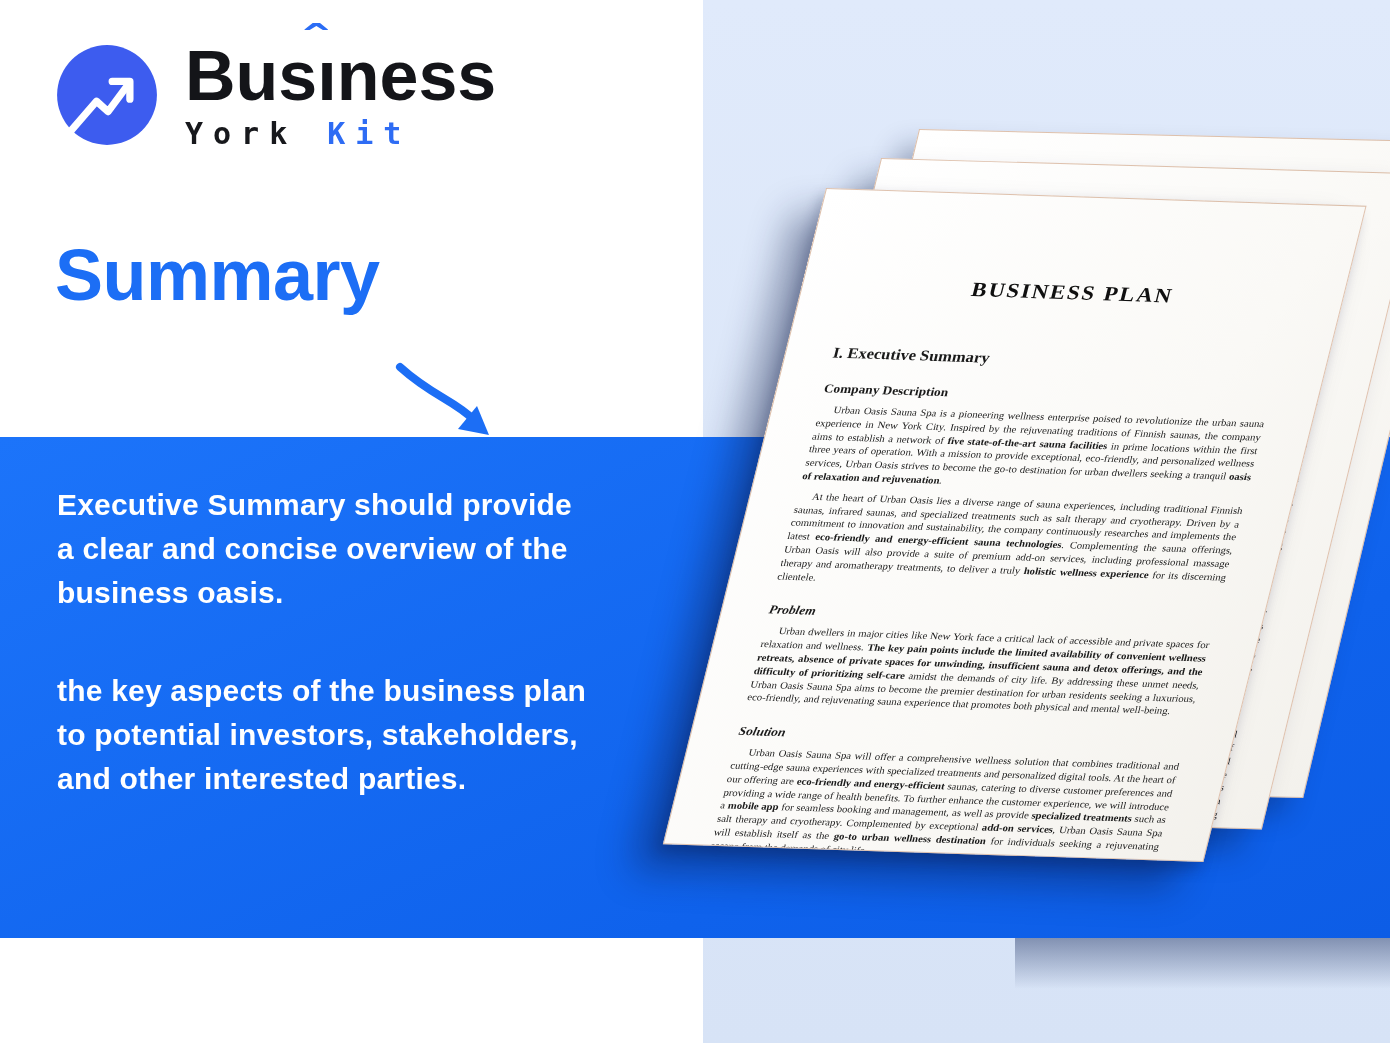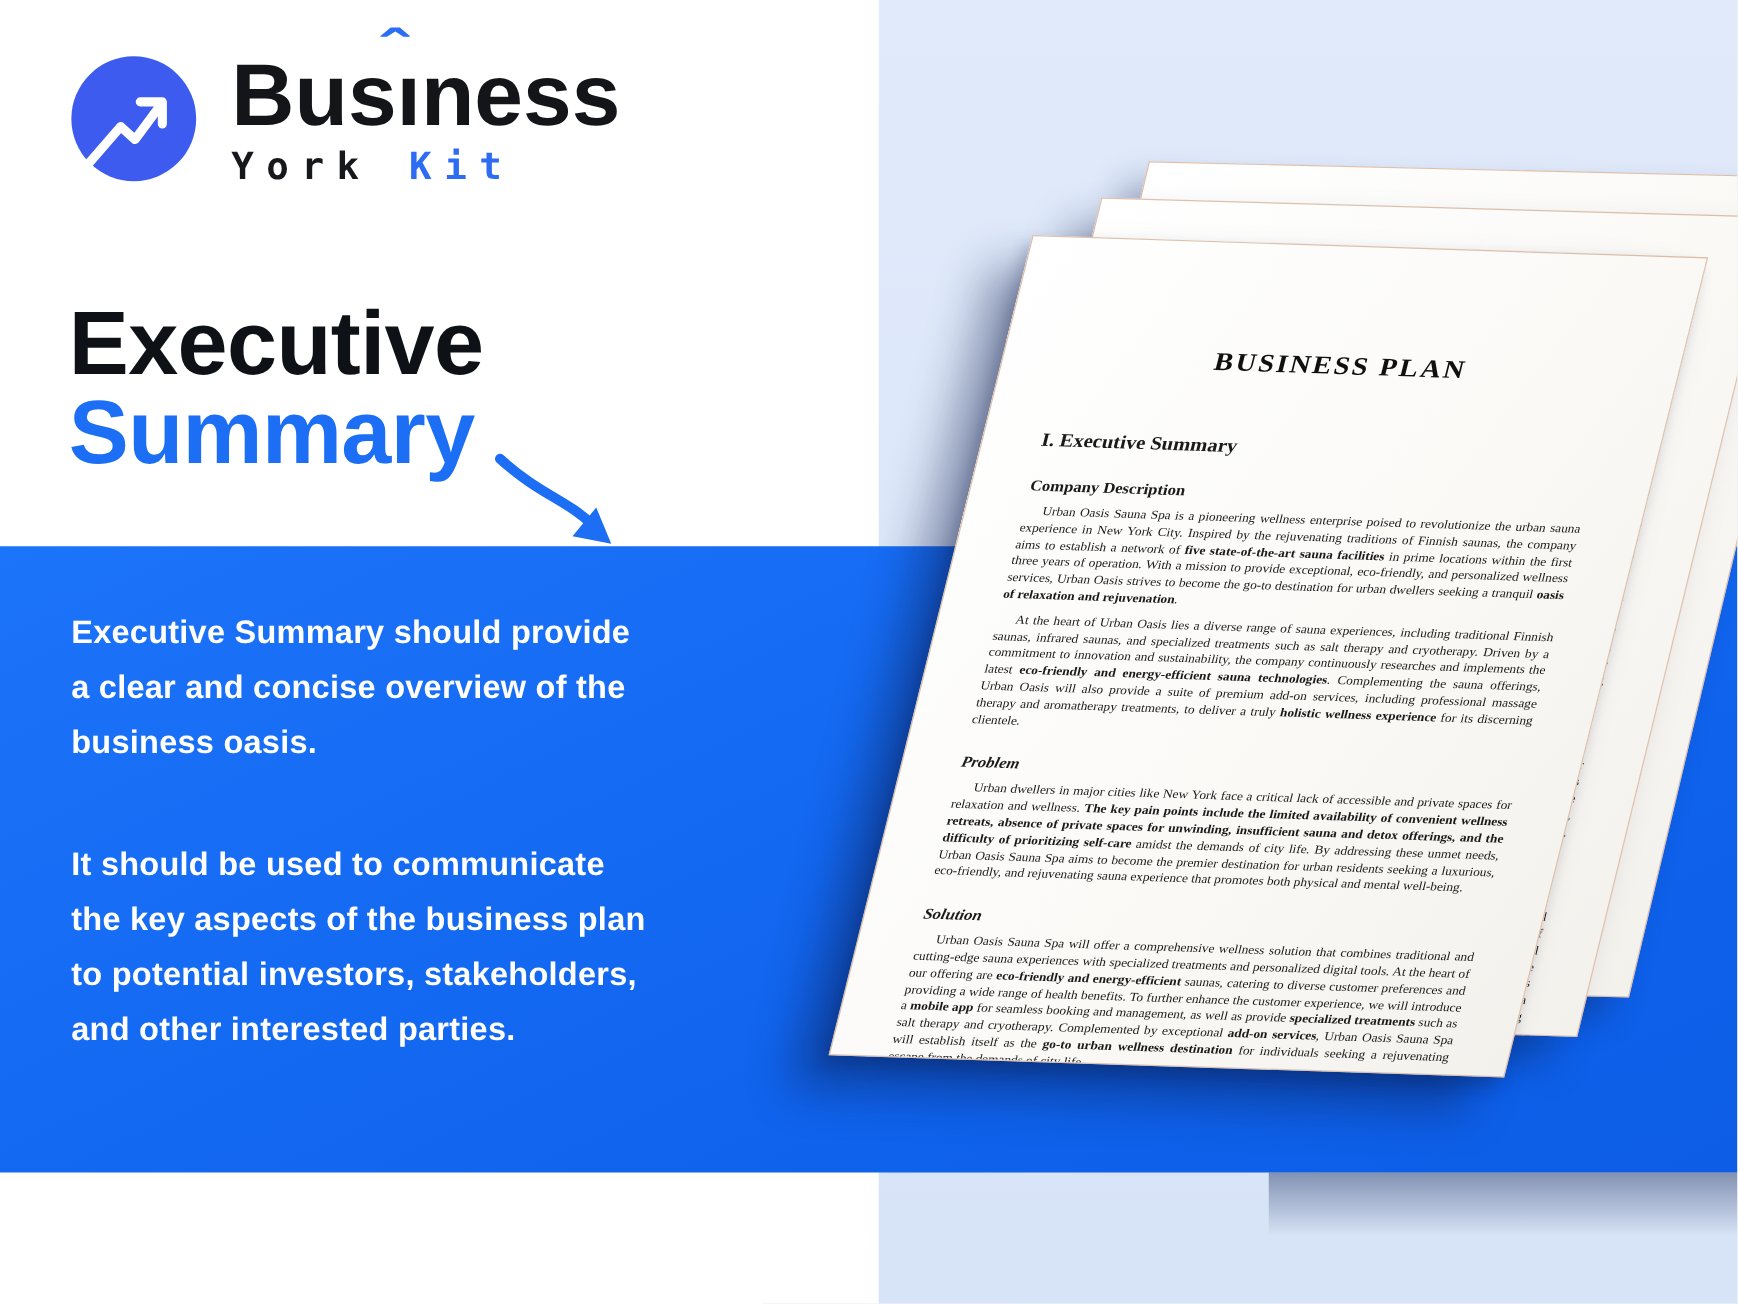--- a/index.html
+++ b/index.html
@@ -12,21 +12,21 @@
     position:absolute;left:703px;top:0;width:687px;height:1043px;
     background:linear-gradient(180deg,#e0eafb 0%,#d7e3f6 100%);
   }
   
   .blue-band{
     position:absolute;left:0;top:437px;width:1390px;height:501px;
     background:linear-gradient(155deg,#1c74fa 0%,#0f62ec 70%,#0d5de6 100%);
     z-index:3;
   }
   .band-text{position:absolute;left:57px;top:46px;color:#ffffff;}
-  .band-para{font-size:26px;line-height:44px;font-weight:bold;letter-spacing:.2px;}
+  .band-para{font-size:30px;line-height:44px;font-weight:bold;letter-spacing:.2px;}
   .band-para + .band-para{margin-top:54px;}
   .band-line{display:block;}
   
   .logo{position:absolute;left:55px;top:40px;display:flex;align-items:center;z-index:5;}
   .logo-icon{width:104px;height:104px;flex:0 0 auto;}
   .logo-text{margin-left:26px;}
   .brand-line1{
     font-size:70px;font-weight:bold;color:#141519;letter-spacing:0;
     font-family:Liberation Sans, sans-serif;line-height:1.05;
   }
@@ -92,21 +92,20 @@
   <div class="side-panel"></div>
 
   <div class="blue-band">
     <div class="band-text">
       <div class="band-para">
         <span class="band-line">Executive Summary should provide</span>
         <span class="band-line">a clear and concise overview of the</span>
         <span class="band-line">business oasis.</span>
       </div>
       <div class="band-para">
-        <span class="band-line">It should be used to communicate</span>
         <span class="band-line">the key aspects of the business plan</span>
         <span class="band-line">to potential investors, stakeholders,</span>
         <span class="band-line">and other interested parties.</span>
       </div>
     </div>
   </div>
 
   <div class="stack-shadow"></div>
 
   <div class="page page--mid">
@@ -158,21 +157,20 @@
       <polyline points="14,86 40,56 51,66 71,39" fill="none" stroke="#ffffff" stroke-width="7" stroke-linecap="round" stroke-linejoin="round"></polyline>
       <polyline points="55,37 72,37 72,54" fill="none" stroke="#ffffff" stroke-width="7" stroke-linecap="round" stroke-linejoin="round"></polyline>
     </svg>
     <div class="logo-text">
       <div class="brand-line1"><span>Bus</span><span class="ihat"><span>ı</span><span class="caret">ˆ</span></span><span>ness</span></div>
       <div class="brand-line2"><span class="idea">York</span><span class="kit">Kit</span></div>
     </div>
   </div>
 
   <div class="headline">
-    <div class="headline-line l1">Executive</div>
     <div class="headline-line l2">Summary</div>
   </div>
 
   <svg class="arrow-curved" viewBox="0 0 108 80">
     <path d="M8,9 C40,38 62,42 82,62" fill="none" stroke="#1c6ef5" stroke-width="8" stroke-linecap="round"></path>
     <polygon points="97,77 66,71 85,48" fill="#1c6ef5"></polygon>
   </svg>
 
 </div>
 

